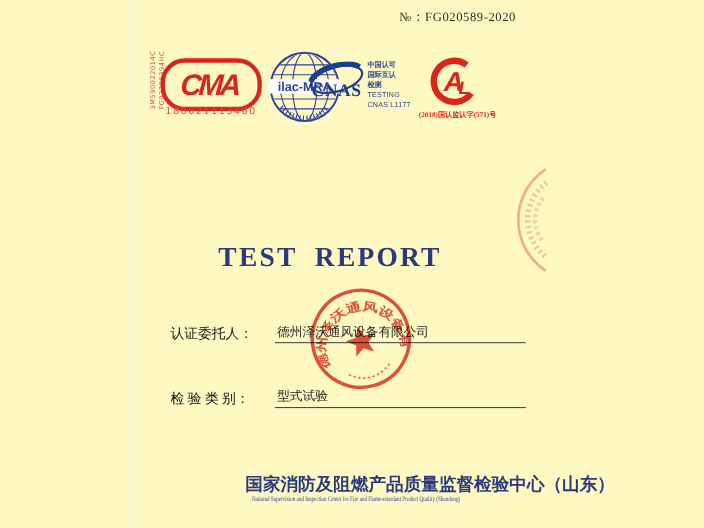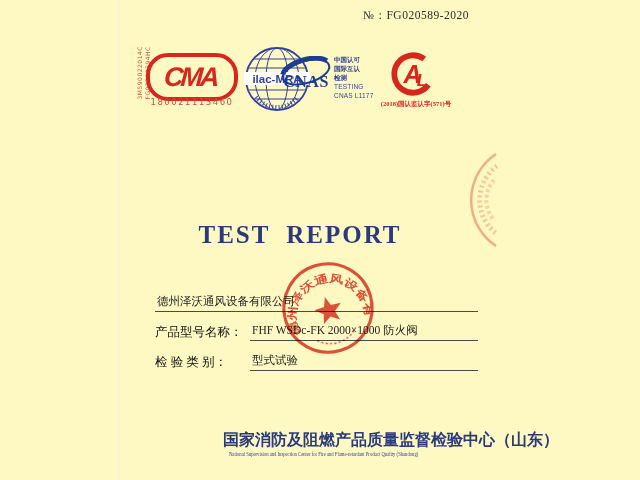--- a/index.html
+++ b/index.html
@@ -127,25 +127,22 @@
       <circle cx="25" cy="25" r="19.5" fill="none" stroke="#d8261d" stroke-width="6" stroke-dasharray="92 31" transform="rotate(35 25 25)"></circle>
       <text x="15" y="34" font-family="Liberation Sans, DejaVu Sans, sans-serif" font-style="italic" font-weight="bold" font-size="26" fill="#d8261d">A</text>
       <text x="29" y="37" font-family="Liberation Sans, DejaVu Sans, sans-serif" font-style="italic" font-weight="bold" font-size="17" fill="#d8261d">L</text>
     </svg>
   </div>
   <div class="abs cal-caption">(2018)国认监认字(571)号</div>
 
   <div class="abs title-en">TEST REPORT</div>
 
   <div class="abs form-row row-1">
+    <span class="form-label">认证委托人：</span>
     <span class="form-value">德州泽沃通风设备有限公司</span>
-  </div>
-  <div class="abs form-row row-2">
-    <span class="form-label">产品型号名称：</span>
-    <span class="form-value">FHF WSDc-FK 2000×1000 防火阀</span>
   </div>
   <div class="abs form-row row-3">
     <span class="form-label">检 验 类 别：</span>
     <span class="form-value">型式试验</span>
   </div>
 
   <div class="abs seal">
     <svg width="96" height="96" viewBox="0 0 100 100">
       <defs>
         <path id="sealArc" d="M 15,68 A 36 36 0 1 1 85,68" fill="none"></path>

